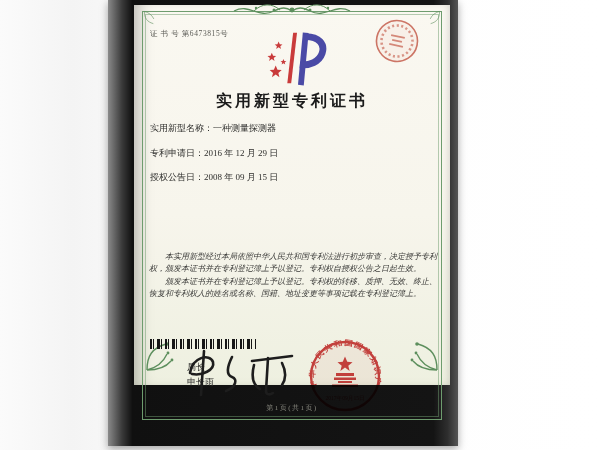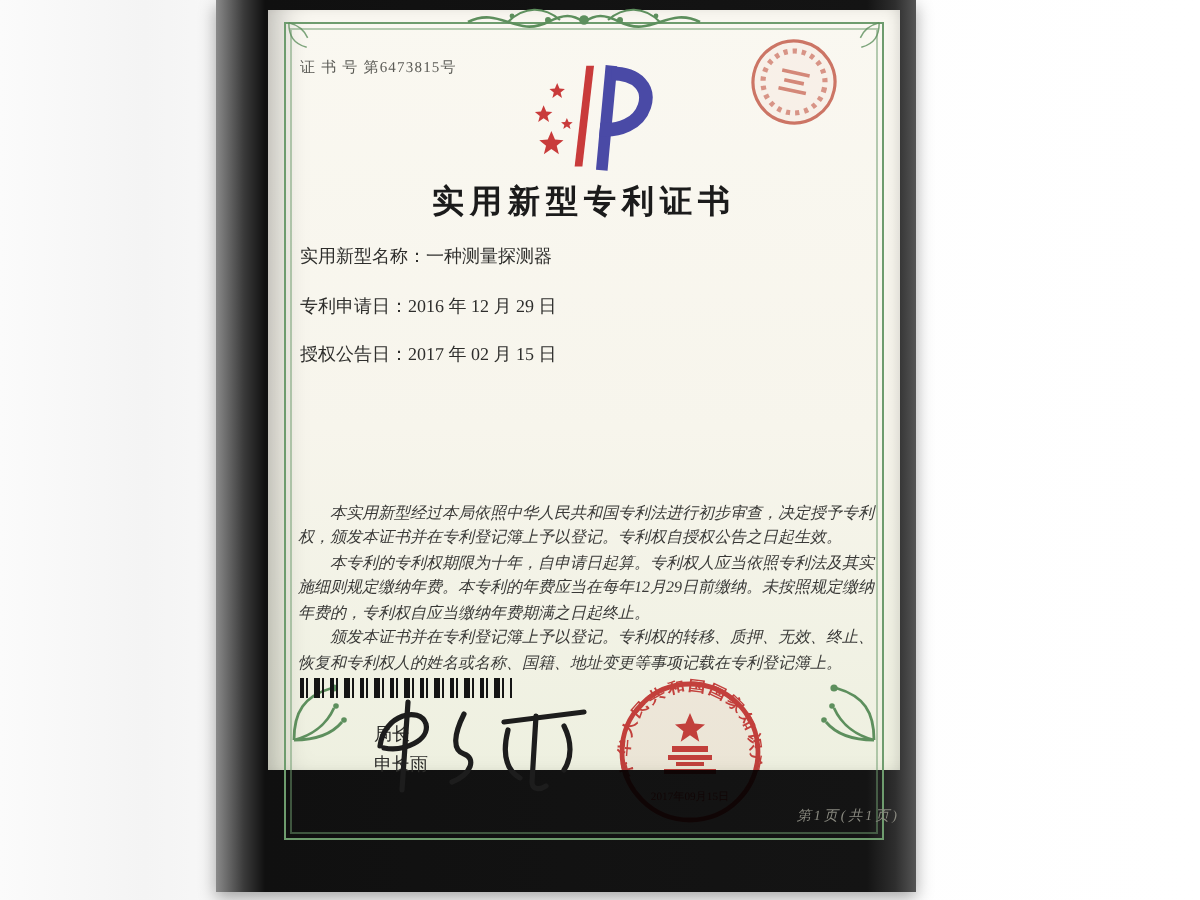--- a/index.html
+++ b/index.html
@@ -28,21 +28,21 @@
 
   .fields{position:absolute;left:16px;top:118px;display:grid;row-gap:13.5px;font-size:9px;line-height:11px;color:#2e2e2c;}
   .fields .row span{vertical-align:top;}
   .paras{position:absolute;left:15px;top:246px;width:288px;font-size:8px;line-height:1.56;color:#3a3a38;text-align:justify;}
   .paras p{margin:0;text-indent:2em;font-style:italic;}
   .barcode{position:absolute;left:16px;top:334px;width:106px;height:10px;
            background:repeating-linear-gradient(90deg,#151515 0 2px,transparent 2px 3px,#151515 3px 4px,transparent 4px 7px,#151515 7px 10px,transparent 10px 11px,#151515 11px 12px,transparent 12px 15px);}
   .officer{position:absolute;left:16px;top:355px;font-size:9px;line-height:15px;color:#2c2c2a;margin-left:37px;}
   .sign{position:absolute;left:46px;top:342px;width:132px;height:54px;}
   .seal{position:absolute;left:173px;top:333px;width:76px;height:76px;mix-blend-mode:multiply;}
-  .footer{position:absolute;left:0;top:398px;width:100%;text-align:right;font-size:7px;letter-spacing:1.5px;color:#8a8a80;font-style:italic;}
+  .footer{position:absolute;left:0;top:398px;width:100%;text-align:center;font-size:7px;letter-spacing:1.5px;color:#8a8a80;}
 </style>
 </head>
 <body>
 
 <div class="scene">
   <div class="frame">
     <div class="paper">
 
       <div class="gframe">
         <div class="gframe-inner"></div>
@@ -128,27 +128,26 @@
       <div class="title">实用新型专利证书</div>
 
       <div class="fields">
         <div class="row">
           <span>实用新型名称</span><span>：</span><span>一种测量探测器</span>
         </div>
         <div class="row">
           <span>专利申请日</span><span>：</span><span>2016 年 12 月 29 日</span>
         </div>
         <div class="row">
-          <span>授权公告日</span><span>：</span><span>2017 年 02 月 15 日</span>
+          <span>授权公告日</span><span>：</span><span>2008 年 09 月 15 日</span>
         </div>
       </div>
 
       <div class="paras">
         <p>本实用新型经过本局依照中华人民共和国专利法进行初步审查，决定授予专利权，颁发本证书并在专利登记簿上予以登记。专利权自授权公告之日起生效。</p>
-        <p>本专利的专利权期限为十年，自申请日起算。专利权人应当依照专利法及其实施细则规定缴纳年费。本专利的年费应当在每年12月29日前缴纳。未按照规定缴纳年费的，专利权自应当缴纳年费期满之日起终止。</p>
         <p>颁发本证书并在专利登记簿上予以登记。专利权的转移、质押、无效、终止、恢复和专利权人的姓名或名称、国籍、地址变更等事项记载在专利登记簿上。</p>
       </div>
 
       <div class="barcode"></div>
 
       <div class="officer">
         <div>局长</div>
         <div>申长雨</div>
       </div>
 

